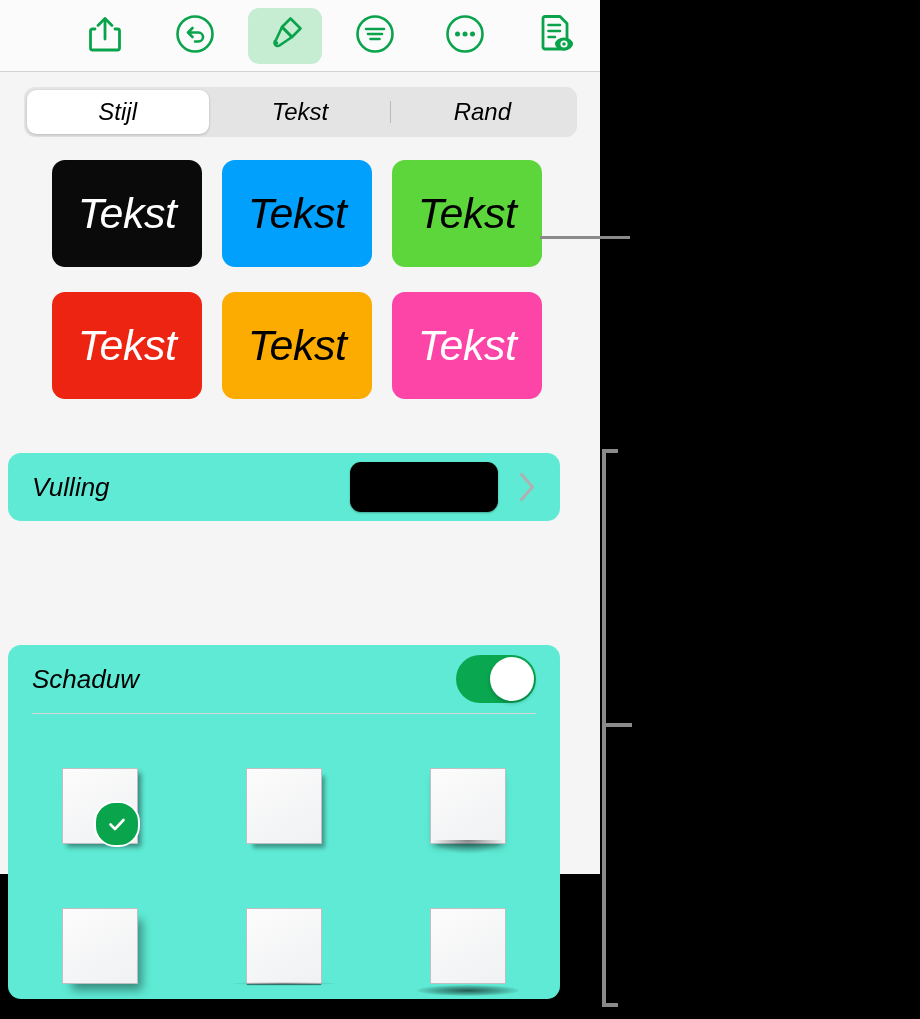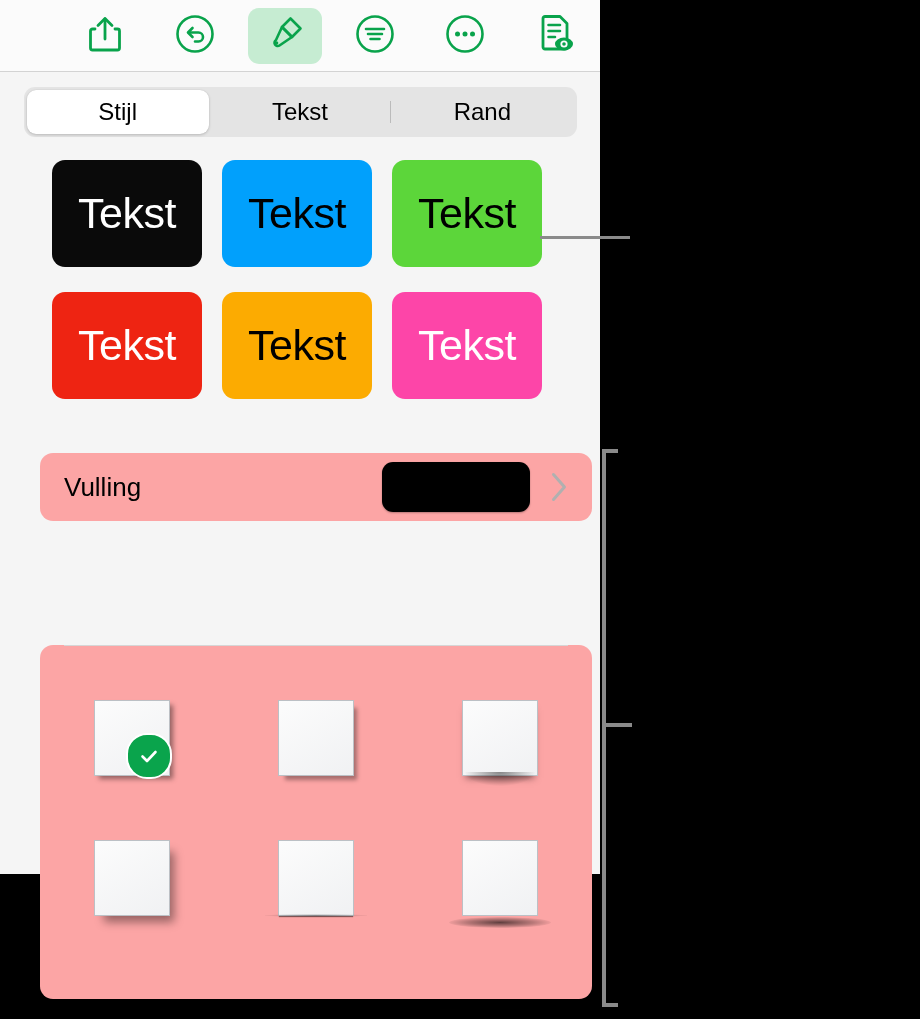--- a/index.html
+++ b/index.html
@@ -17,20 +17,21 @@
 
   
   #panel {
     position: absolute;
     left: 0;
     top: 0;
     width: 600px;
     height: 874px;
     background: #F5F5F5;
     box-sizing: border-box;
+    font-style: italic;
   }
 
   
   #toolbar {
     position: absolute;
     left: 0;
     top: 0;
     width: 600px;
     height: 72px;
     background: #FBFBFB;
@@ -122,23 +123,23 @@
     align-items: center;
     justify-content: center;
     font-size: 43px;
     letter-spacing: -0.5px;
     flex: none;
   }
 
   
   .card {
     position: absolute;
-    left: 40px;
+    left: 8px;
     width: 552px;
-    background: #fca5a5;
+    background: #5eead4;
     border-radius: 13px;
   }
   #row-vulling { top: 453px; height: 68px; }
   #row-rand    { top: 549px; height: 68px; }
   #card-schaduw{ top: 645px; height: 354px; }
 
   .row-inner {
     height: 68px;
     display: flex;
     align-items: center;
@@ -408,20 +409,26 @@
       <div class="chevron">
         <svg width="17" height="30" viewBox="0 0 17 30" fill="none">
           <path d="M2.5 2.5L13.5 15L2.5 27.5" stroke="#B0B0B0" stroke-width="3" stroke-linecap="round" stroke-linejoin="round"></path>
         </svg>
       </div>
     </div>
   </div>
 
 
   <div class="card" id="card-schaduw">
+    <div class="row-inner">
+      <span class="row-label">Schaduw</span>
+      <div class="toggle on" style="background: rgb(9, 168, 80);">
+        <div class="knob"></div>
+      </div>
+    </div>
     <div class="card-divider"></div>
 
     <div id="shadow-grid">
       <div class="shadow-cell">
         <div class="shadow-box sh-1">
           <div class="check-badge">
             <svg width="24" height="24" viewBox="0 0 24 24" fill="none">
               <path d="M5.5 12.5L10 17L18.5 8" stroke="#FFFFFF" stroke-width="2.6" stroke-linecap="round" stroke-linejoin="round"></path>
             </svg>
           </div>

